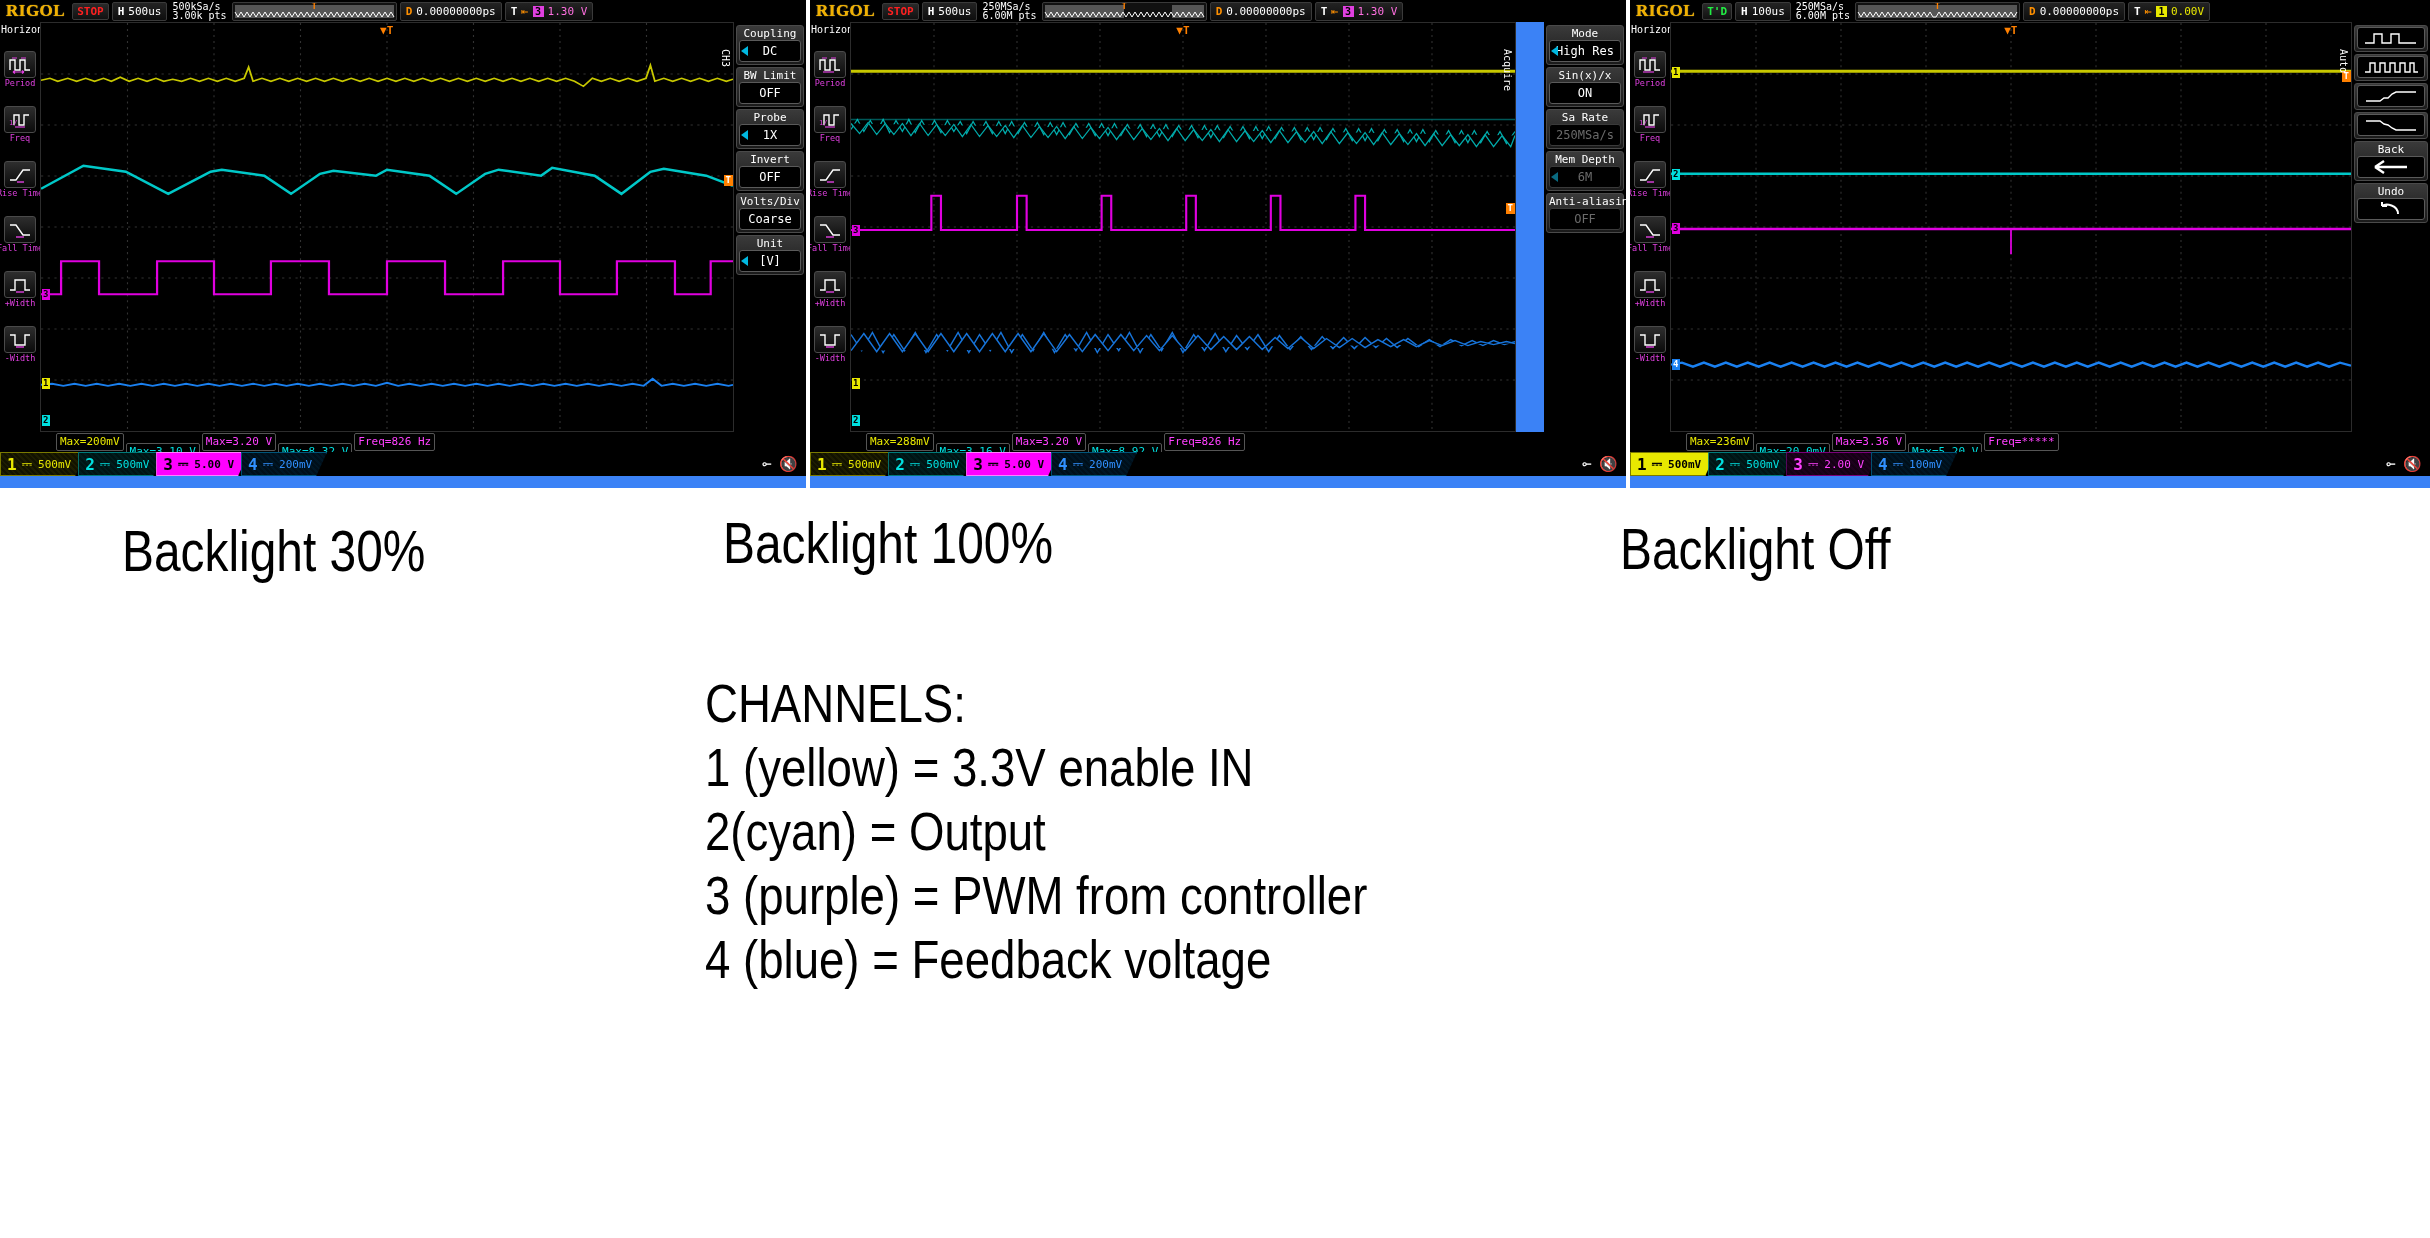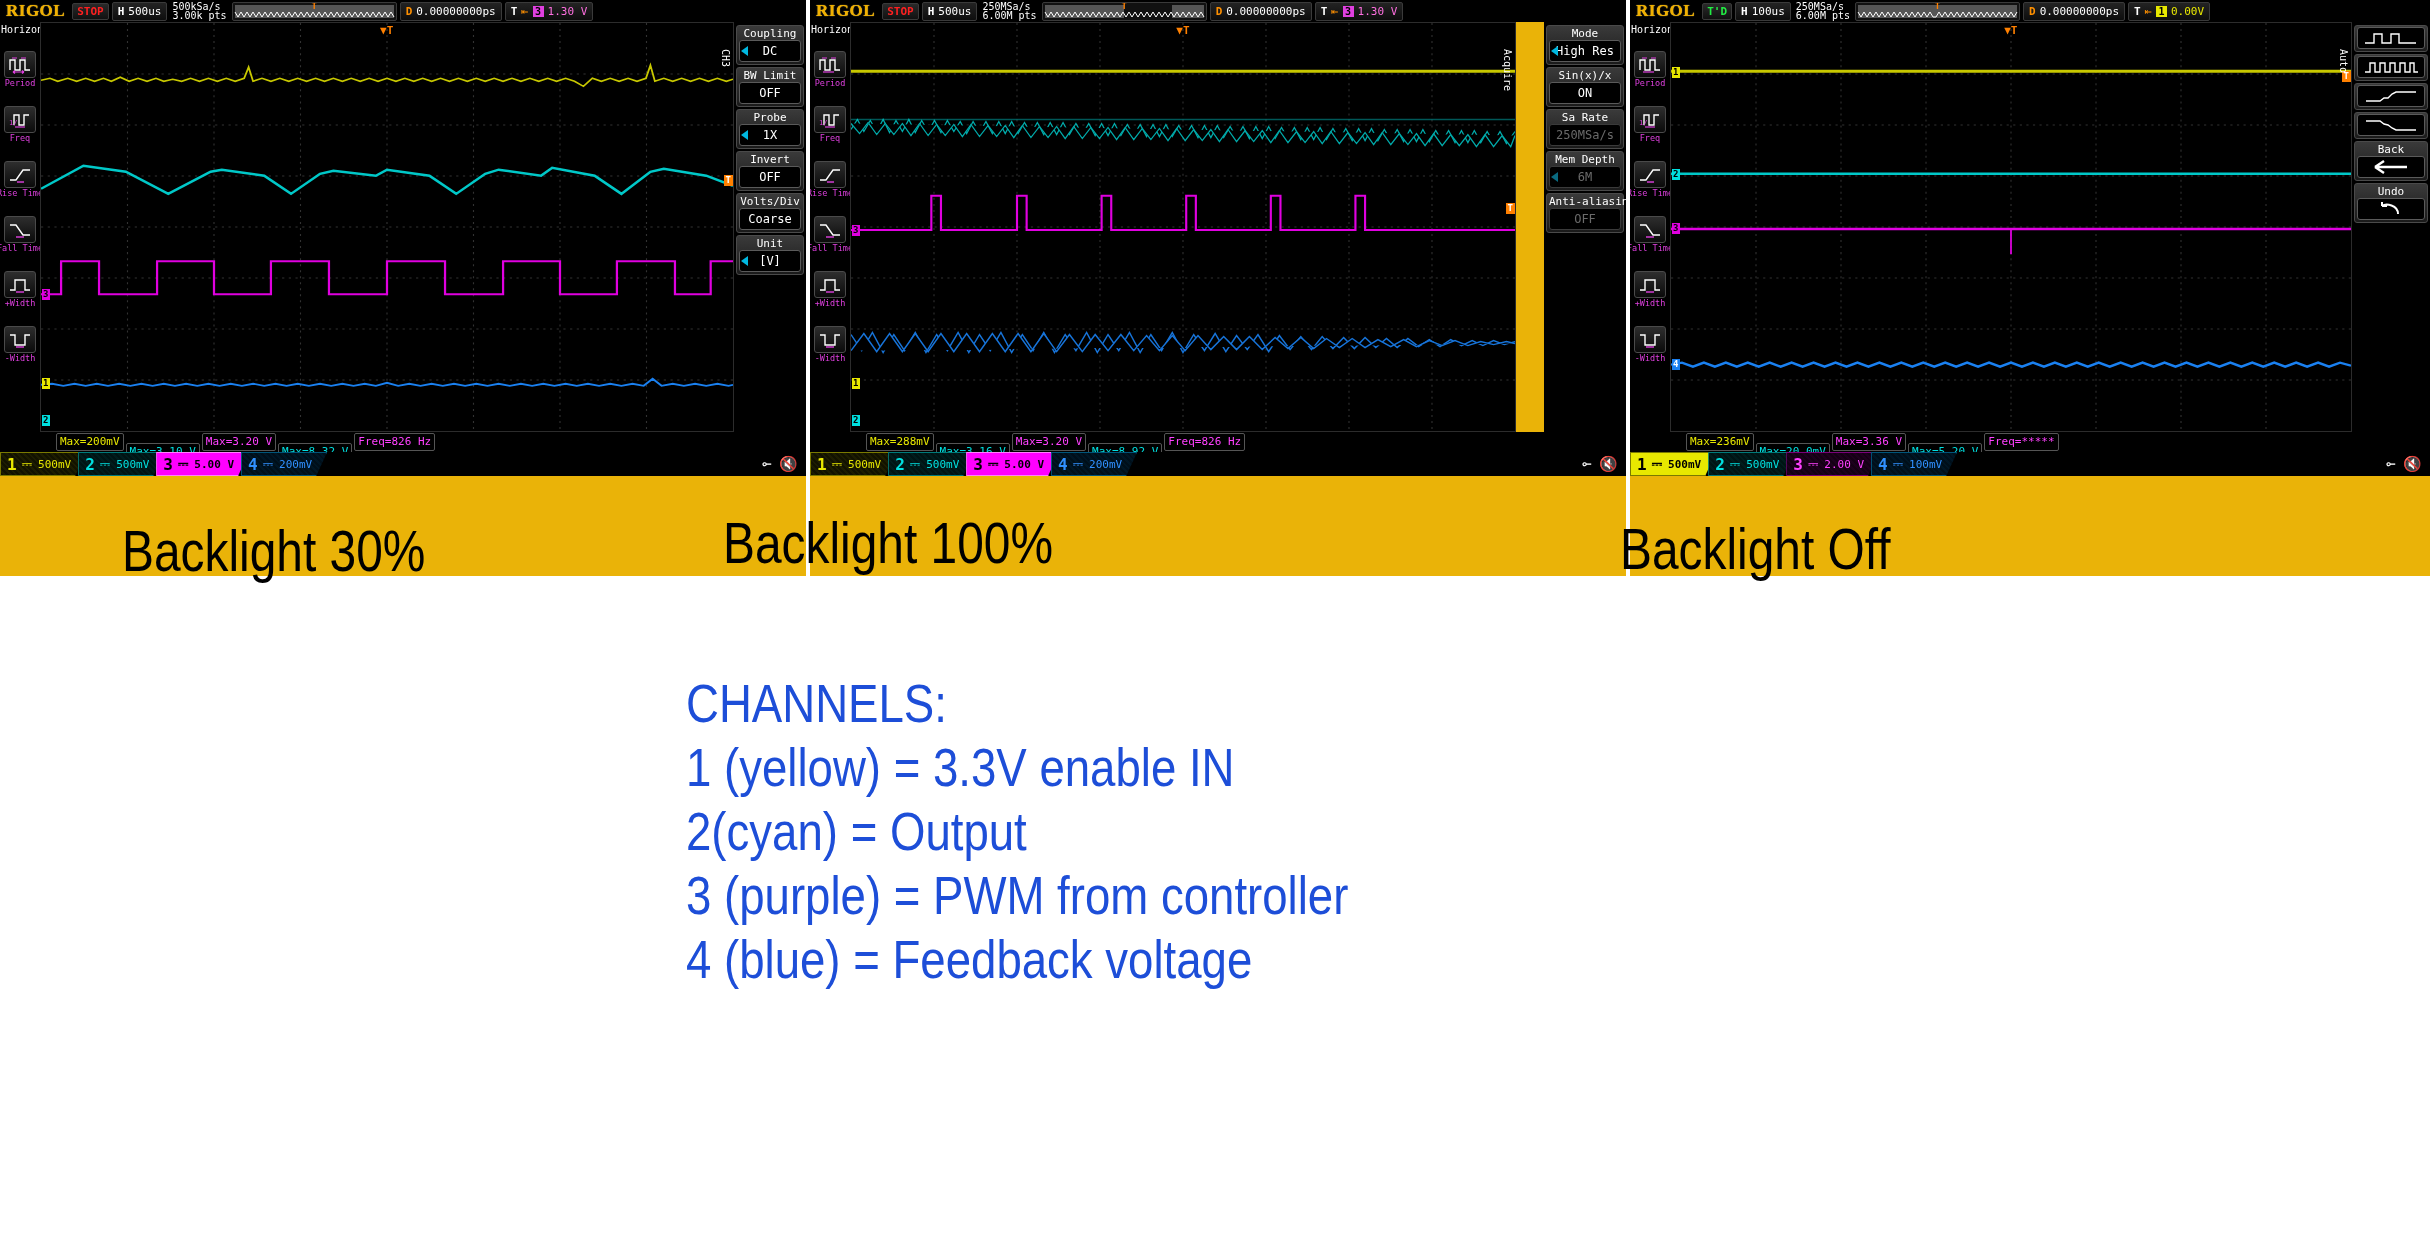--- a/index.html
+++ b/index.html
@@ -1,21 +1,21 @@
 <!DOCTYPE html>
 <html><head>
 <meta charset="utf-8">
 <style>
   * { box-sizing: border-box; margin: 0; padding: 0; }
   html, body { width: 2430px; height: 1238px; background: #ffffff;
     font-family: "Liberation Sans", sans-serif; overflow: hidden; }
 
   
   .scope-row { display: flex; width: 2430px; height: 488px; background: #000; }
-  .scope { position: relative; background: #eab308; height: 576px;
+  .scope { position: relative; background: #3b82f6; height: 488px;
     border-right: 4px solid #fff; overflow: hidden;
     font-family: "DejaVu Sans Mono", monospace; color: #fff; }
   .scope:last-child { border-right: none; }
   .s1 { width: 810px; } .s2 { width: 820px; } .s3 { width: 800px; }
 
   
   .topbar { display: flex; align-items: center; height: 22px; gap: 3px;
     padding: 1px 2px; background: #000; }
   .logo { color: #f0b000; font-family: "Liberation Serif", serif;
     font-weight: bold; font-size: 17px; letter-spacing: .5px;
@@ -128,22 +128,22 @@
         border: 1px solid #00557a; color: #3090ff; }
   .chanbar .rgt { margin-left: auto; display: flex; align-items: center;
     gap: 8px; padding-right: 8px; color: #fff; font-size: 15px; }
 
   
   .captions { position: relative; width: 2430px; height: 120px; }
   .cap-txt { position: absolute; font-family: "Liberation Sans", sans-serif;
     font-size: 57px; color: #000; white-space: nowrap; transform: scaleX(.84);
     transform-origin: left center; }
 
-  .channels { position: absolute; left: 686px; top: 672px;
-    font-family: "Liberation Sans", sans-serif; font-size: 53px; color: #1d4ed8; }
+  .channels { position: absolute; left: 705px; top: 672px;
+    font-family: "Liberation Sans", sans-serif; font-size: 53px; color: #000000; }
   .channels div { line-height: 64px; transform: scaleX(.86);
     transform-origin: left center; white-space: nowrap; }
 </style>
 </head>
 <body>
 
 <div class="scope-row">
 
   <div class="scope s1">
     <div class="topbar">

